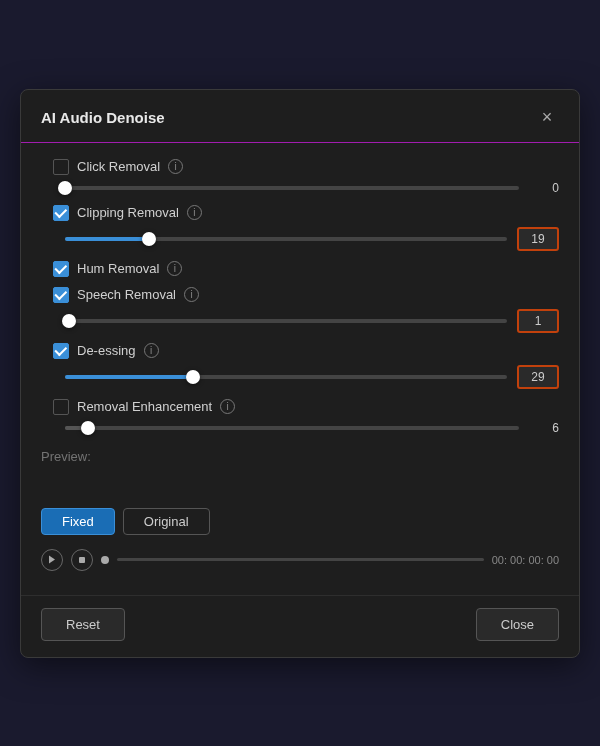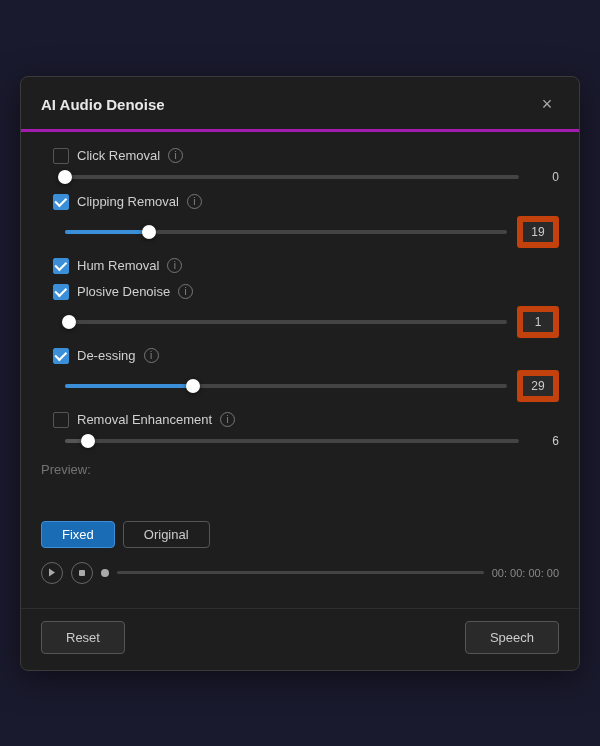--- a/index.html
+++ b/index.html
@@ -21,21 +21,21 @@
       padding: 0;
       color: #e0e0e0;
       box-shadow: 0 8px 32px rgba(0,0,0,0.5);
     }
 
     .dialog-header {
       display: flex;
       align-items: center;
       justify-content: space-between;
       padding: 16px 20px 12px;
-      border-bottom: 3px solid #a21caf;
+      border-bottom: 1px solid #a21caf;
     }
 
     .dialog-title {
       font-size: 15px;
       font-weight: 600;
       color: #e8e8e8;
     }
 
     .close-btn {
       background: none;
@@ -152,21 +152,21 @@
       position: absolute;
       top: 50%;
       transform: translate(-50%, -50%);
       box-shadow: 0 1px 4px rgba(0,0,0,0.5);
       cursor: pointer;
     }
 
     .slider-value-box {
       width: 42px;
       background: #2a2a2a;
-      border: 6px solid #c2410c;
+      border: 2px solid #c2410c;
       border-radius: 3px;
       padding: 3px 6px;
       font-size: 12px;
       color: #ccc;
       text-align: center;
       flex-shrink: 0;
     }
 
     .slider-value-plain {
       width: 30px;
@@ -343,21 +343,21 @@
         <div class="control-row">
           <div class="control-header">
             <div class="checkbox-custom checked"></div>
             <span class="control-label">Hum Removal</span>
             <div class="info-icon">i</div>
           </div>
         </div>
         <div class="control-row">
           <div class="control-header">
             <div class="checkbox-custom checked"></div>
-            <span class="control-label">Plosive Denoise</span>
+            <span class="control-label">Speech Removal</span>
             <div class="info-icon">i</div>
           </div>
           <div class="slider-row">
             <div class="slider-track-container">
               <div class="slider-track">
                 <div class="slider-fill active" style="width: 1%;"></div>
                 <div class="slider-thumb" style="left: 1%;"></div>
               </div>
             </div>
             <div class="slider-value-box">1</div>
@@ -417,16 +417,16 @@
         <div class="playback-dot"></div>
         <div class="playback-track"></div>
         <span class="playback-time">00: 00: 00: 00</span>
       </div>
     </div>
   </div>
 
   <div class="dialog-footer">
     <button class="btn-reset">Reset</button>
     <div class="footer-right">
-      <button class="btn-close">Speech</button>
+      <button class="btn-close">Close</button>
     </div>
   </div>
 </div>
 
 </body></html>

